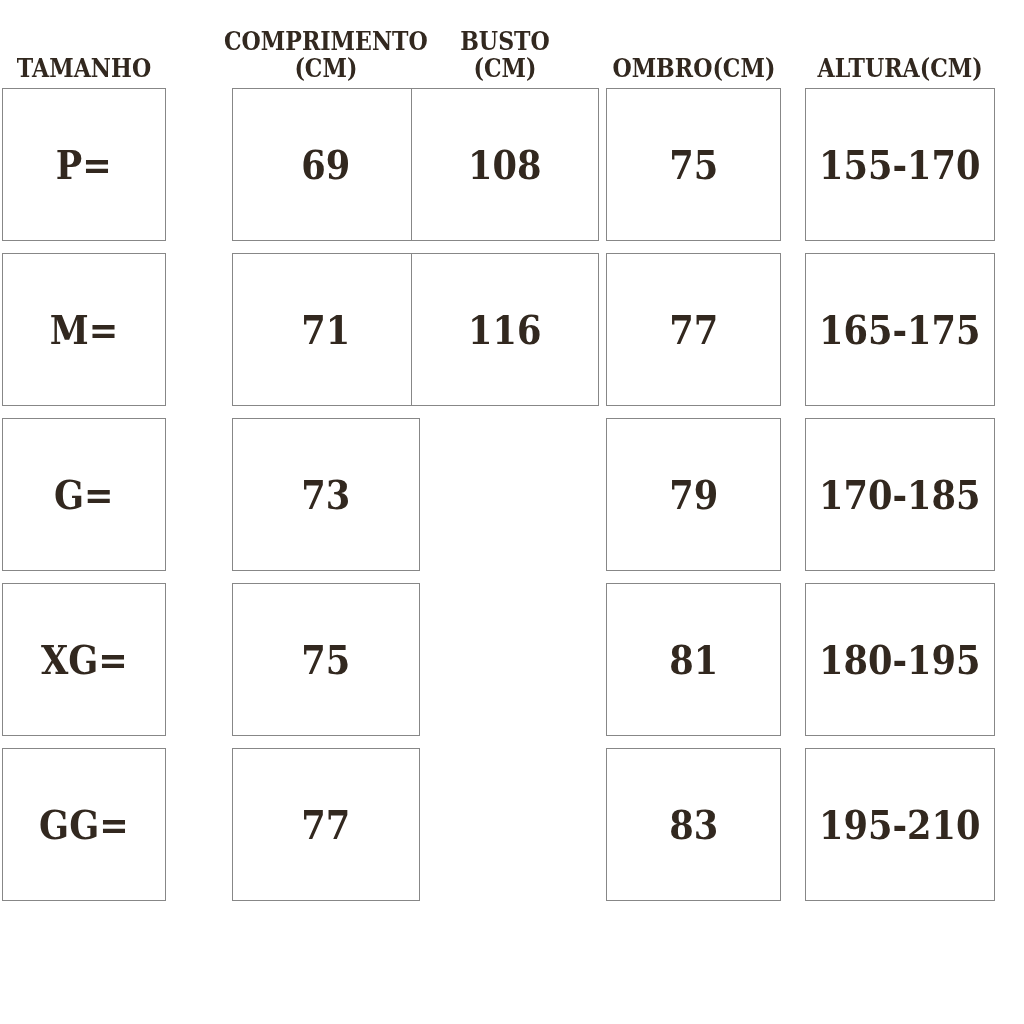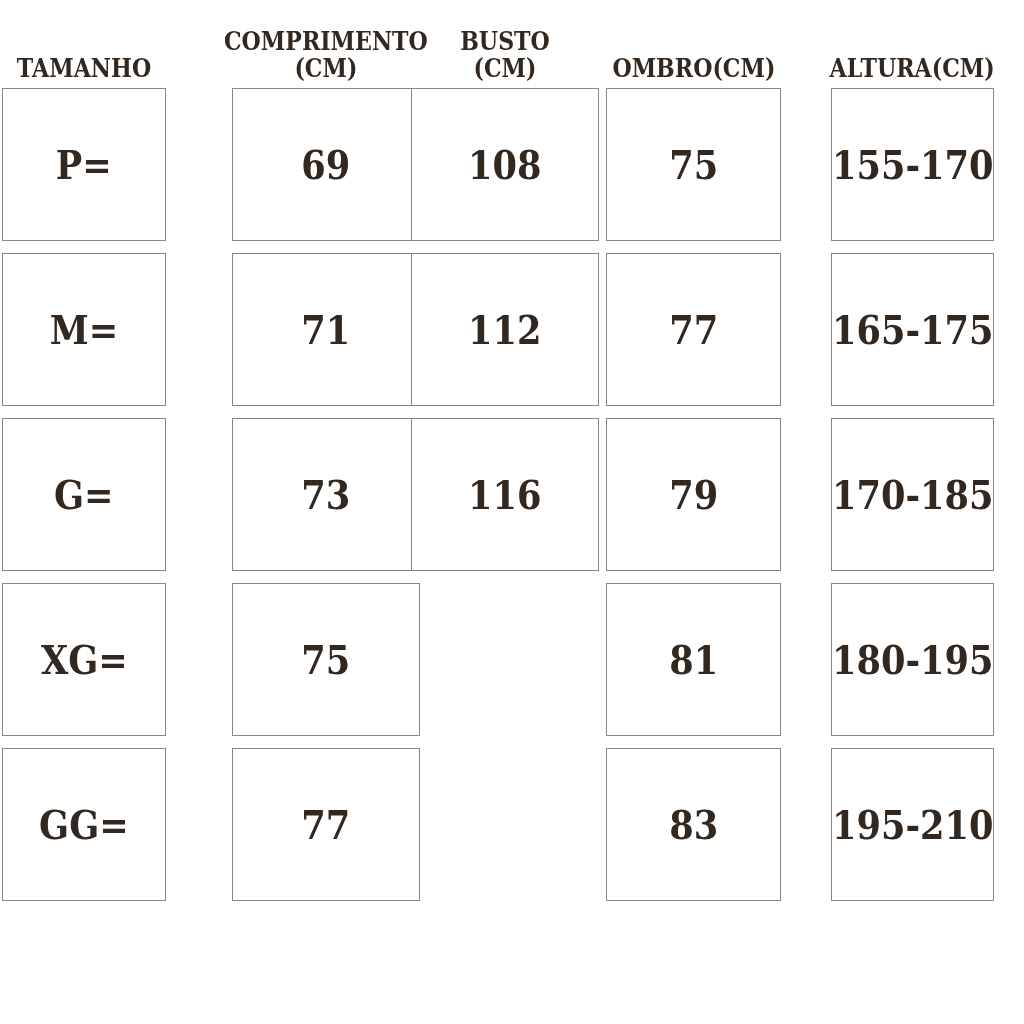--- a/index.html
+++ b/index.html
@@ -14,21 +14,21 @@
     font-family:"DejaVu Serif", serif;
     position:relative;
     overflow:hidden;
   }
   .chart{position:absolute;inset:0;}
   .col{position:absolute;top:0;}
   .col-0{left:2px;width:164px;}
   .col-1{left:208px;width:188px;padding-left:24px;}
   .col-2{left:411px;width:188px;}
   .col-3{left:606px;width:175px;}
-  .col-4{left:805px;width:163px;margin-left:26px;}
+  .col-4{left:805px;width:190px;}
   .header{
     height:88px;
     display:flex;align-items:flex-end;justify-content:center;
     padding-bottom:6px;box-sizing:border-box;
   }
   .htext{
     font-weight:bold;
     font-size:26px;
     line-height:27px;
     text-align:center;
@@ -100,23 +100,20 @@
   </section>
 
   <section class="col col-2">
     <div class="header">
       <span class="htext">BUSTO (CM)</span>
     </div>
     <div class="cell">
         <span class="ctext">108</span>
       </div>
     <div class="cell">
-        <span class="ctext">112</span>
-      </div>
-    <div class="cell">
         <span class="ctext">116</span>
       </div>
   </section>
 
   <section class="col col-3">
     <div class="header">
       <span class="htext">OMBRO(CM)</span>
     </div>
     <div class="cell">
         <span class="ctext">75</span>

